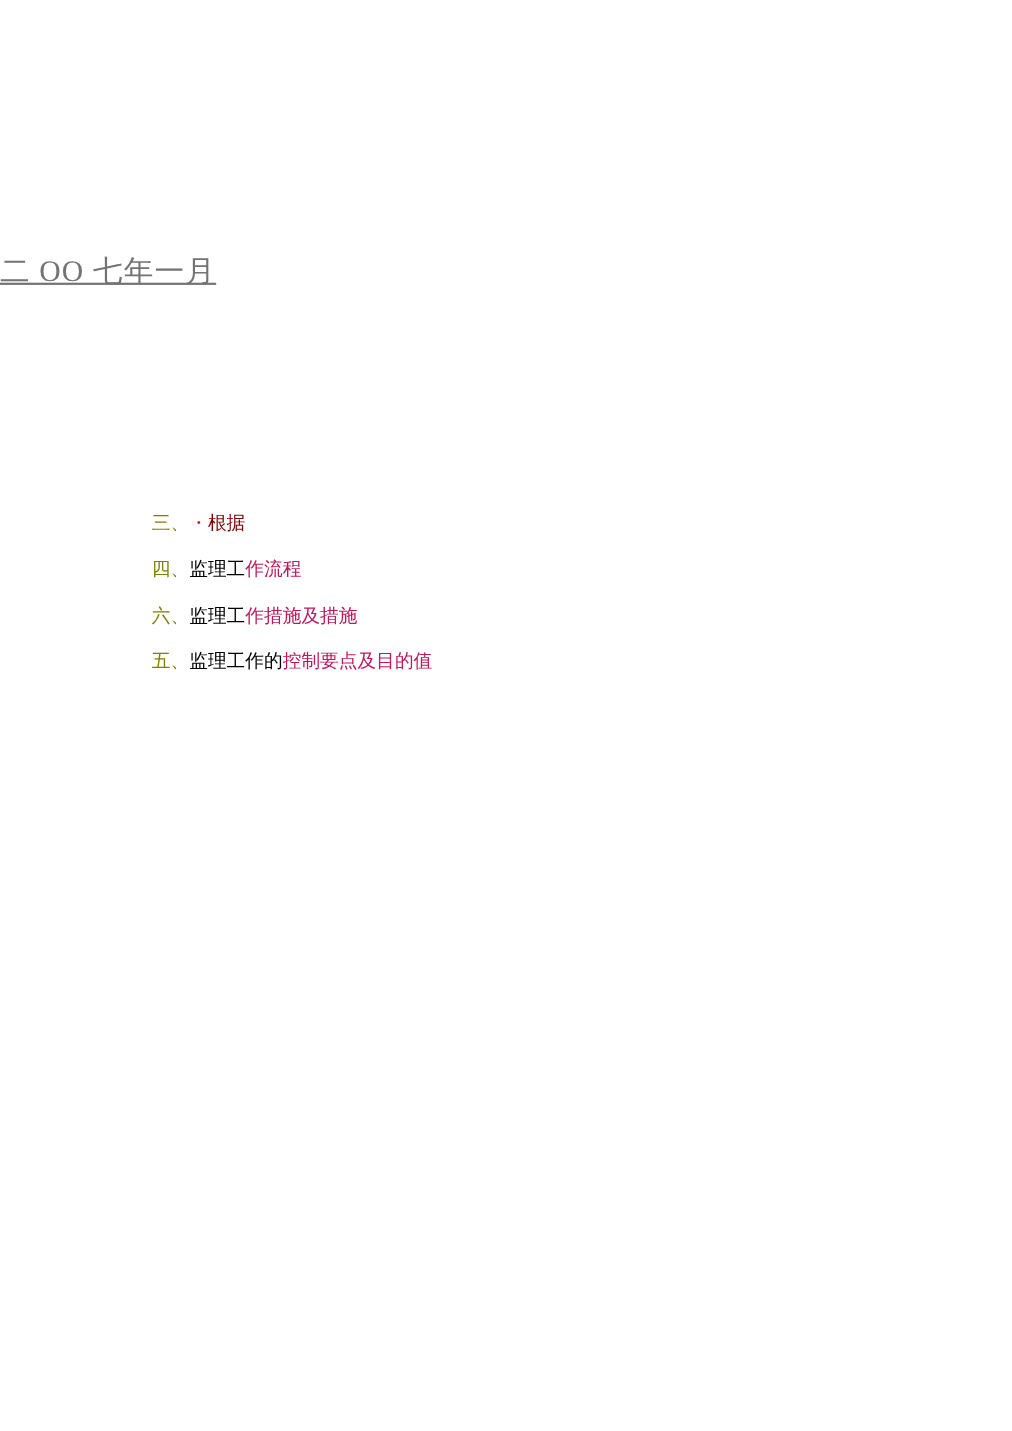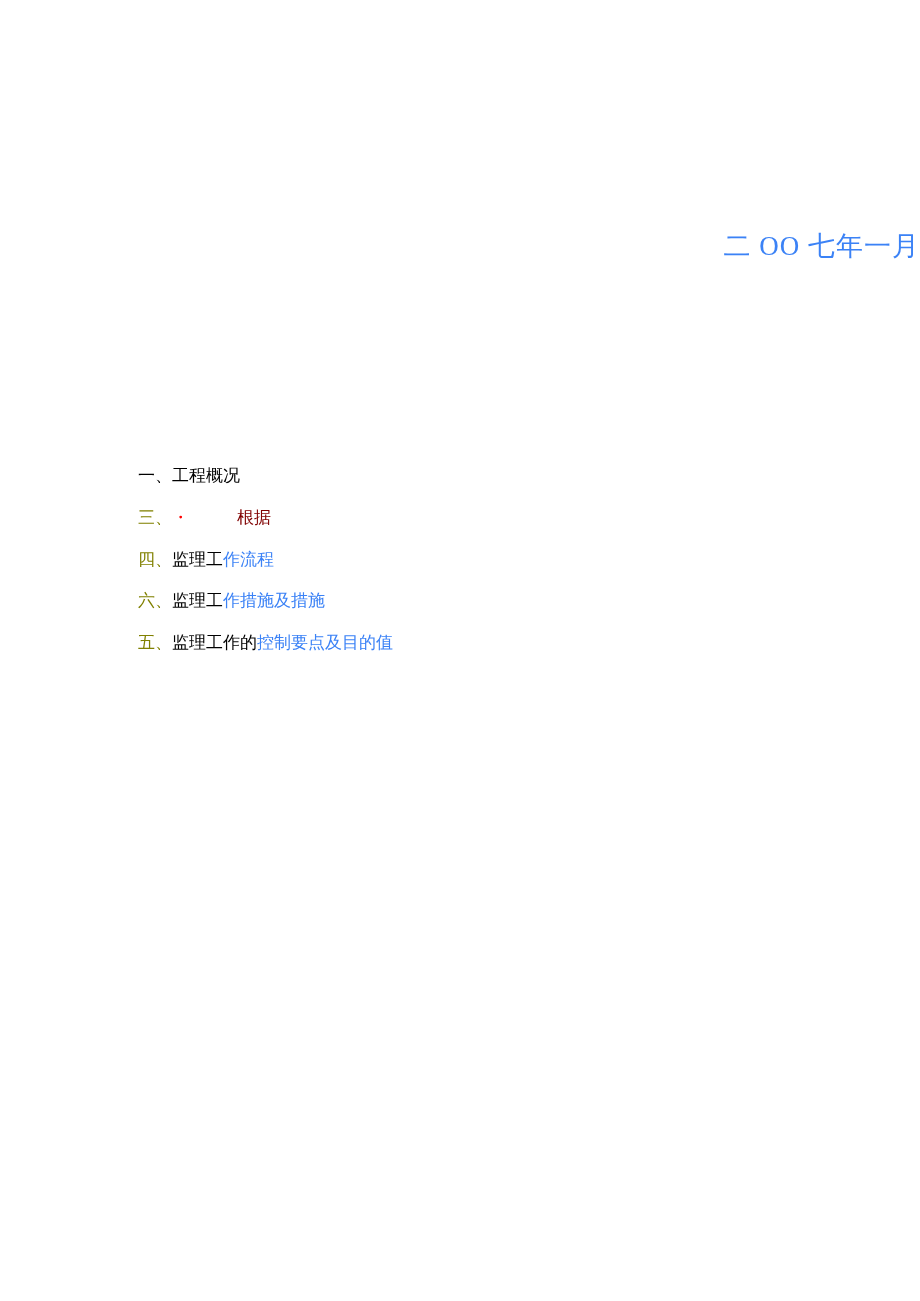--- a/index.html
+++ b/index.html
@@ -12,62 +12,59 @@
       height: 1301px;
       background: #ffffff;
       font-family: "SimSun", "宋体", serif;
       position: relative;
     }
     .title {
       position: absolute;
       top: 228px;
       left: 0;
       width: 100%;
-      text-align: right;
+      text-align: left;
       font-size: 27px;
-      color: #3b82f6;
+      color: #737373;
       letter-spacing: 1px;
+      text-decoration: underline;
     }
     .toc {
       position: absolute;
       top: 464px;
       left: 138px;
     }
     .toc-item {
       font-size: 17px;
       color: #000000;
       margin-bottom: 18px;
       line-height: 1.4;
     }
     .toc-item-tight {
       margin-bottom: 6px;
     }
     .olive {
       color: #808000;
     }
     .navy {
-      color: #3b82f6;
+      color: #be185d;
     }
     .red {
       color: #ff0000;
     }
     .maroon {
       color: #800000;
-      margin-left: 48px;
     }
   </style>
 </head>
 <body>
 
 <div class="title">二 OO 七年一月</div>
 
 <div class="toc">
-  <div class="toc-item">
-    <span>一、</span><span>工程概况</span>
-  </div>
   <div class="toc-item">
     <span class="olive">三、</span><span class="red">・</span><span class="maroon">根据</span>
   </div>
   <div class="toc-item">
     <span class="olive">四、</span><span>监理工</span><span class="navy">作流程</span>
   </div>
   <div class="toc-item">
     <span class="olive">六、</span><span>监理工</span><span class="navy">作措施及措施</span>
   </div>
   <div class="toc-item">

